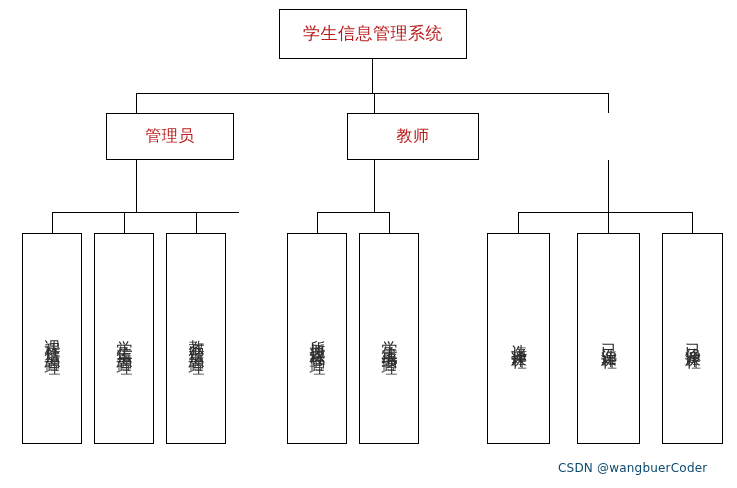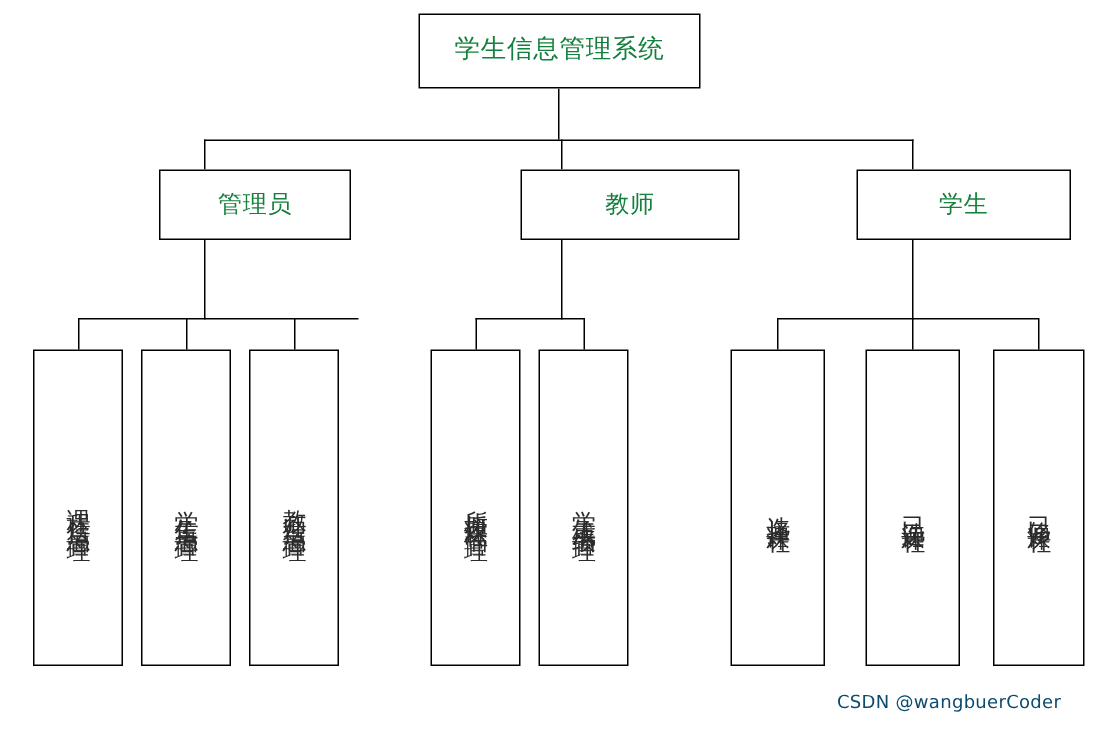--- a/index.html
+++ b/index.html
@@ -29,21 +29,21 @@
     box-sizing: border-box;
     border: 1px solid #000000;
     background: #ffffff;
     display: flex;
     align-items: center;
     justify-content: center;
     text-align: center;
   }
   .node .label {
     display: block;
-    color: #15803d;
+    color: #b91c1c;
     line-height: 1.28;
     letter-spacing: 0.5px;
   }
   
   #node-root {
     left: 279px;
     top: 9px;
     width: 188px;
     height: 50px;
   }
@@ -53,21 +53,21 @@
   
   .node-l2 {
     top: 113px;
     height: 47px;
     margin-left: 34px;
   }
   .node-l2 .label {
     font-size: 16px;
   }
   #node-admin   { left: 72px;  width: 128px; }
-  #node-teacher { left: 313px; width: 146px; }
+  #node-teacher { left: 313px; width: 132px; }
   #node-student { left: 537px; width: 143px; }
 
   
   .node-l3 {
     top: 233px;
     height: 211px;
     width: 60px;
   }
   .node-l3 .label {
     writing-mode: vertical-rl;
@@ -137,23 +137,20 @@
   <div class="node" id="node-root">
     <span class="label">学生信息管理系统</span>
   </div>
 
   <div class="node node-l2" id="node-admin">
     <span class="label">管理员</span>
   </div>
   <div class="node node-l2" id="node-teacher">
     <span class="label">教师</span>
   </div>
-  <div class="node node-l2" id="node-student">
-    <span class="label">学生</span>
-  </div>
 
   <div class="node node-l3" id="leaf-course-info">
     <span class="label">课程信息管理</span>
   </div>
   <div class="node node-l3" id="leaf-student-info">
     <span class="label">学生信息管理</span>
   </div>
   <div class="node node-l3" id="leaf-teacher-info">
     <span class="label">教师信息管理</span>
   </div>

